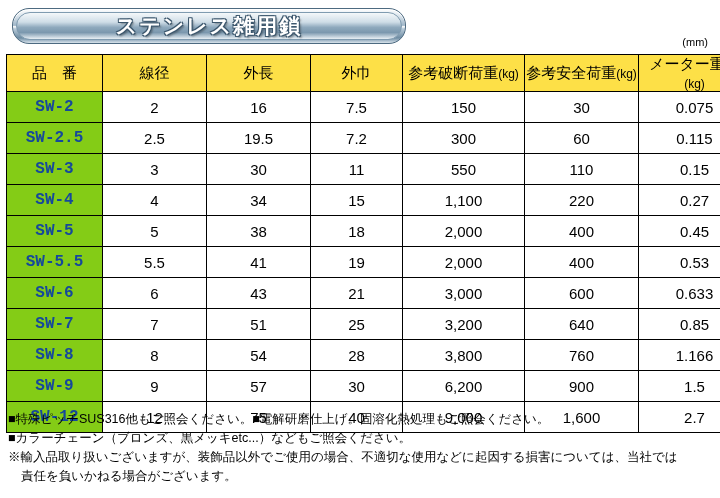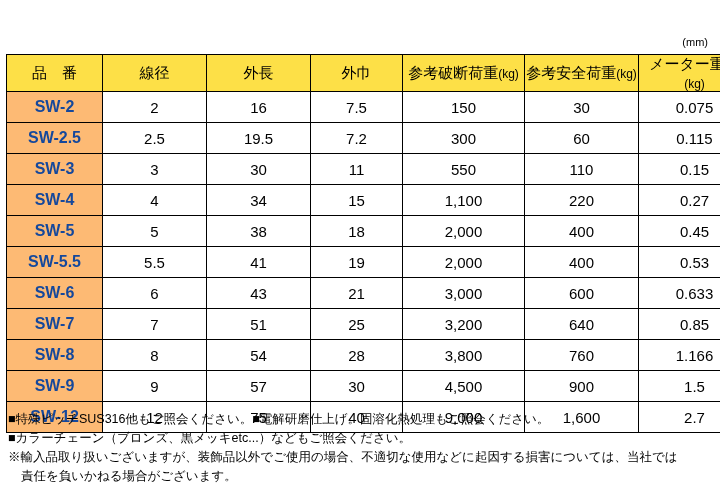--- a/index.html
+++ b/index.html
@@ -102,25 +102,26 @@
     font-size: 15px;
     height: 28px;
   }
   table.spec thead th .unit {
     font-size: 12px;
   }
   table.spec tbody td {
     background: #ffffff;
   }
   table.spec tbody td.code {
-    background: #fdba74;
+    background: #84cc16;
     color: #15489c;
     font-weight: bold;
     font-size: 16px;
     text-align: center;
+    font-family: Liberation Mono, monospace;
   }
   .col-code { width: 96px; }
   .col-wire { width: 104px; }
   .col-len  { width: 104px; }
   .col-wid  { width: 92px; }
   .col-brk  { width: 122px; }
   .col-safe { width: 114px; }
   .col-wt   { width: 112px; }
 
   
@@ -138,20 +139,24 @@
   .notes p.cont {
     padding-left: 13px;
   }
 </style>
 </head>
 <body>
 
 <div class="page">
 
   <div class="header">
+    <div class="banner">
+      <div class="banner-inner"></div>
+      <div class="banner-text">ステンレス雑用鎖</div>
+    </div>
     <div class="title-unit">(mm)</div>
   </div>
 
   <table class="spec">
     <colgroup>
       <col class="col-code">
         <col class="col-wire">
         <col class="col-len">
         <col class="col-wid">
         <col class="col-brk">
@@ -249,21 +254,21 @@
         <td>28</td>
         <td>3,800</td>
         <td>760</td>
         <td>1.166</td>
       </tr>
       <tr>
         <td class="code">SW-9</td>
         <td>9</td>
         <td>57</td>
         <td>30</td>
-        <td>4,500</td>
+        <td>6,200</td>
         <td>900</td>
         <td>1.5</td>
       </tr>
       <tr>
         <td class="code">SW-12</td>
         <td>12</td>
         <td>75</td>
         <td>40</td>
         <td>9,000</td>
         <td>1,600</td>

